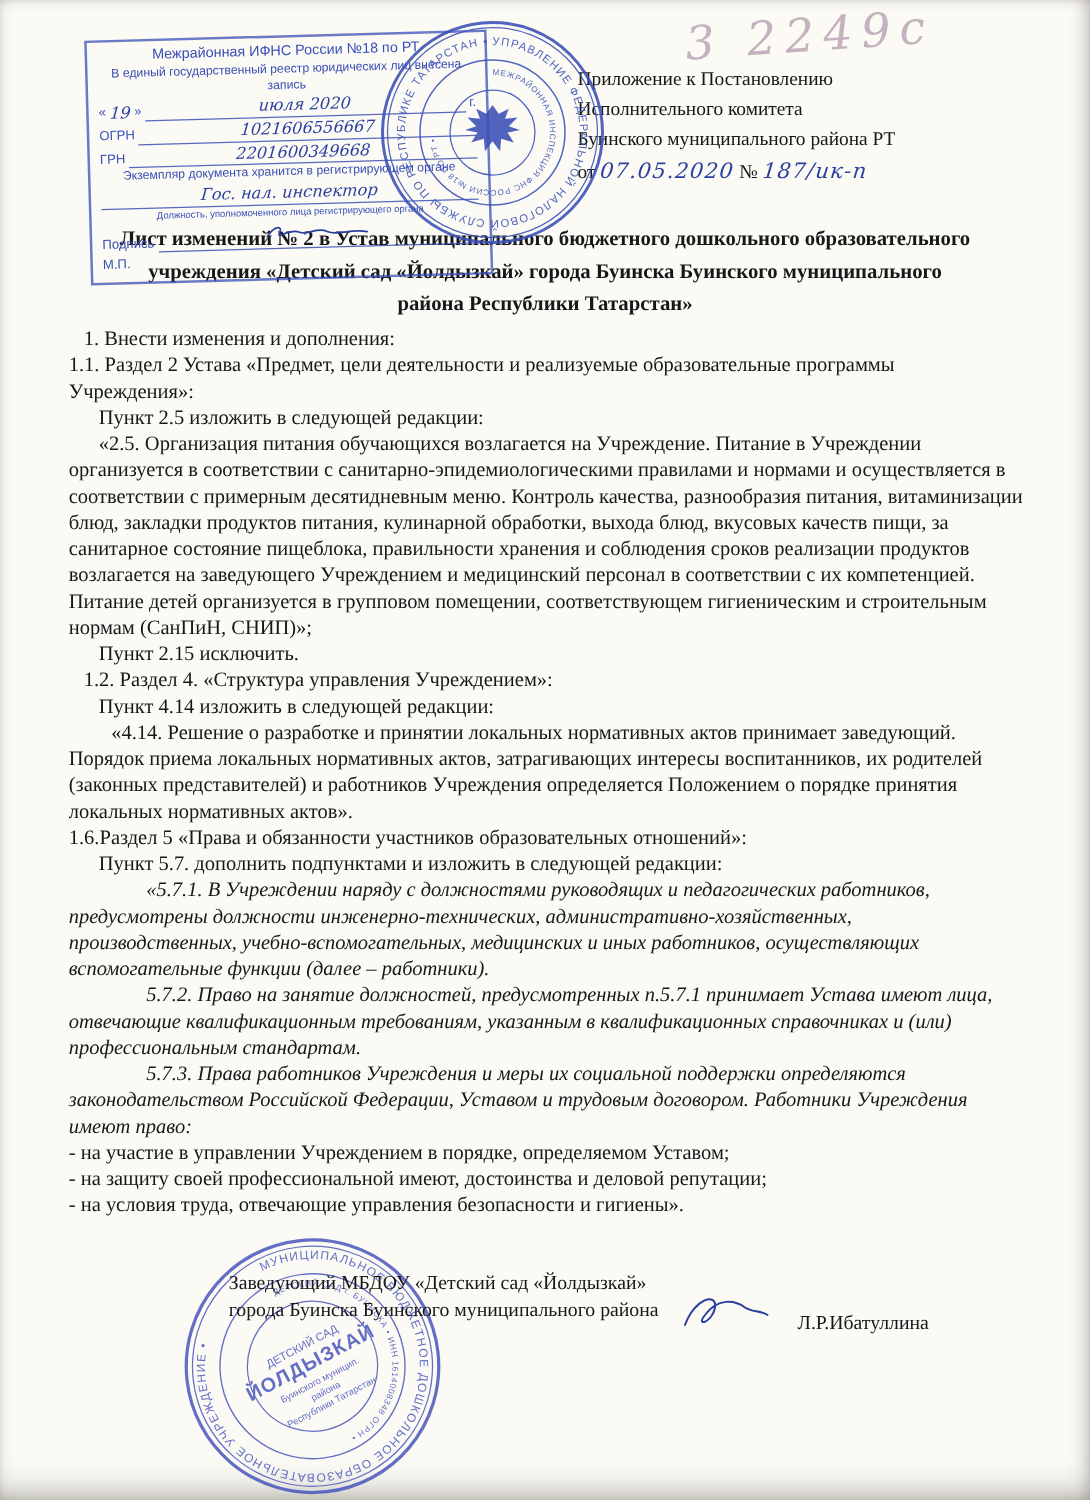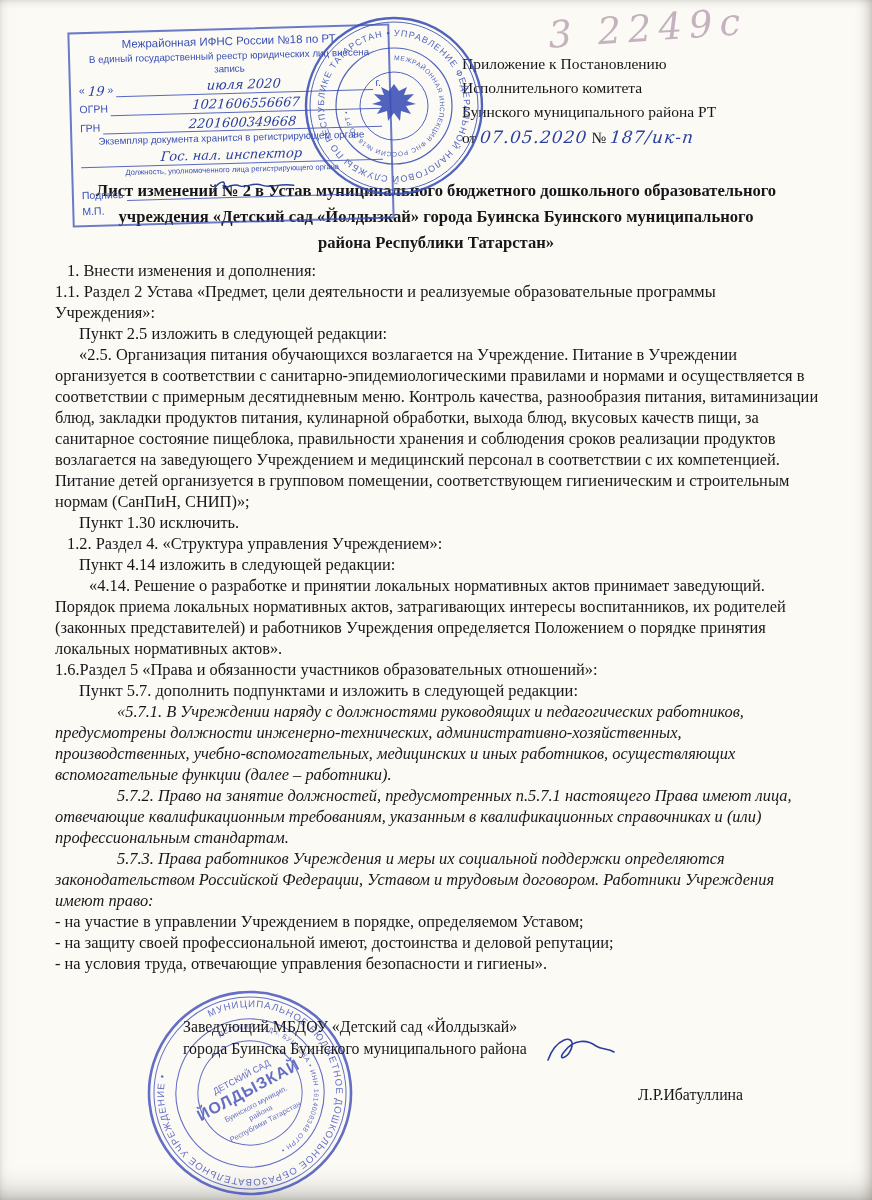--- a/index.html
+++ b/index.html
@@ -63,21 +63,21 @@
   .doc-body p{margin:0;}
   .ind-0{text-indent:0;}
   .ind-1{text-indent:12px;}
   .ind-2{text-indent:24px;}
   .ind-3{text-indent:34px;}
   .ind-4{text-indent:62px;font-style:italic;}
   .dash{margin-left:46px;}
 
   
   .sig-block{position:absolute;left:183px;top:1016px;width:440px;font-size:15.8px;line-height:22px;z-index:3;}
-  .sig-name{position:absolute;left:638px;top:1050px;font-size:15.8px;z-index:3;margin-top:36px;}
+  .sig-name{position:absolute;left:638px;top:1050px;font-size:15.8px;z-index:3;}
   .director-sign{position:absolute;left:540px;top:1028px;z-index:3;}
 </style>
 </head>
 <body>
 
 <div class="page">
 
   <div class="pencil-number">3 2249с</div>
 
   <div class="reg-stamp">
@@ -144,28 +144,28 @@
     </div>
   </div>
 
   <div class="doc-title">Лист изменений № 2 в Устав муниципального бюджетного дошкольного образовательного учреждения «Детский сад  «Йолдызкай» города Буинска Буинского муниципального района Республики Татарстан»</div>
 
   <div class="doc-body">
     <p class="ind-1">1.   Внести изменения  и дополнения:</p>
     <p class="ind-0">1.1.  Раздел 2 Устава «Предмет, цели деятельности и реализуемые образовательные программы Учреждения»:</p>
     <p class="ind-2">Пункт 2.5 изложить в следующей редакции:</p>
     <p class="ind-2">«2.5. Организация питания обучающихся возлагается на Учреждение.  Питание в Учреждении организуется в соответствии с санитарно-эпидемиологическими правилами и нормами и осуществляется в соответствии с примерным десятидневным меню. Контроль качества, разнообразия питания, витаминизации блюд, закладки продуктов питания, кулинарной обработки, выхода блюд, вкусовых качеств пищи, за санитарное состояние пищеблока, правильности хранения и соблюдения сроков реализации продуктов возлагается на заведующего Учреждением и медицинский персонал в соответствии с их компетенцией. Питание детей организуется в групповом помещении, соответствующем гигиеническим и строительным нормам (СанПиН, СНИП)»;</p>
-    <p class="ind-2">Пункт 1.30 исключить.</p>
+    <p class="ind-2">Пункт 2.15 исключить.</p>
     <p class="ind-1">1.2. Раздел  4. «Структура  управления Учреждением»:</p>
     <p class="ind-2">Пункт 4.14  изложить в следующей редакции:</p>
     <p class="ind-3">«4.14. Решение о разработке и принятии локальных нормативных актов принимает заведующий. Порядок приема локальных нормативных актов, затрагивающих интересы воспитанников, их родителей (законных представителей) и работников Учреждения определяется Положением о порядке принятия локальных нормативных актов».</p>
     <p class="ind-0">1.6.Раздел 5  «Права и обязанности участников образовательных отношений»:</p>
     <p class="ind-2">Пункт 5.7. дополнить подпунктами и изложить в следующей  редакции:</p>
     <p class="ind-4">«5.7.1. В Учреждении наряду с должностями руководящих и педагогических работников, предусмотрены должности инженерно-технических, административно-хозяйственных, производственных, учебно-вспомогательных, медицинских и иных работников, осуществляющих вспомогательные функции (далее – работники).</p>
-    <p class="ind-4">5.7.2.  Право на занятие должностей, предусмотренных п.5.7.1 настоящего Права имеют лица, отвечающие квалификационным требованиям, указанным в квалификационных справочниках и (или) профессиональным стандартам.</p>
+    <p class="ind-4">5.7.2.  Право на занятие должностей, предусмотренных п.5.7.1 принимает Устава имеют лица, отвечающие квалификационным требованиям, указанным в квалификационных справочниках и (или) профессиональным стандартам.</p>
     <p class="ind-4">5.7.3. Права работников Учреждения и меры их социальной поддержки определяются законодательством Российской Федерации, Уставом и трудовым договором. Работники Учреждения имеют право:</p>
     <p class="dash">- на участие в управлении Учреждением в порядке, определяемом Уставом;</p>
     <p class="dash">- на защиту своей профессиональной имеют, достоинства и деловой репутации;</p>
     <p class="dash">- на условия труда, отвечающие управления безопасности и гигиены».</p>
   </div>
 
   <div class="sig-block">
     <div>Заведующий  МБДОУ «Детский сад «Йолдызкай»</div>
     <div>города Буинска  Буинского муниципального района</div>
   </div>

